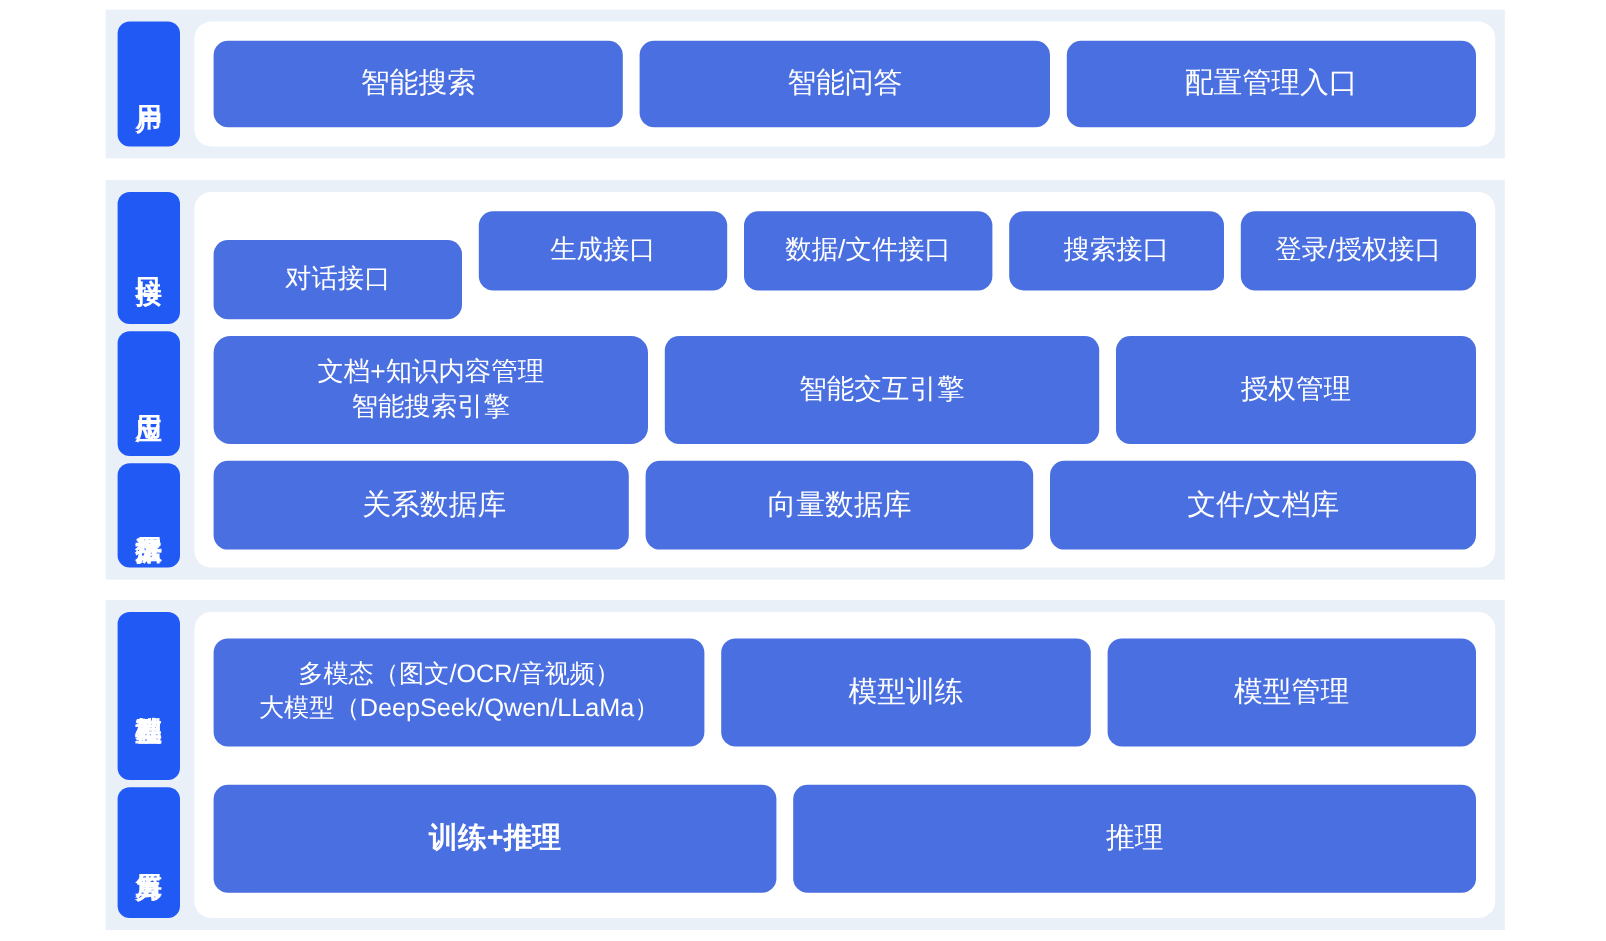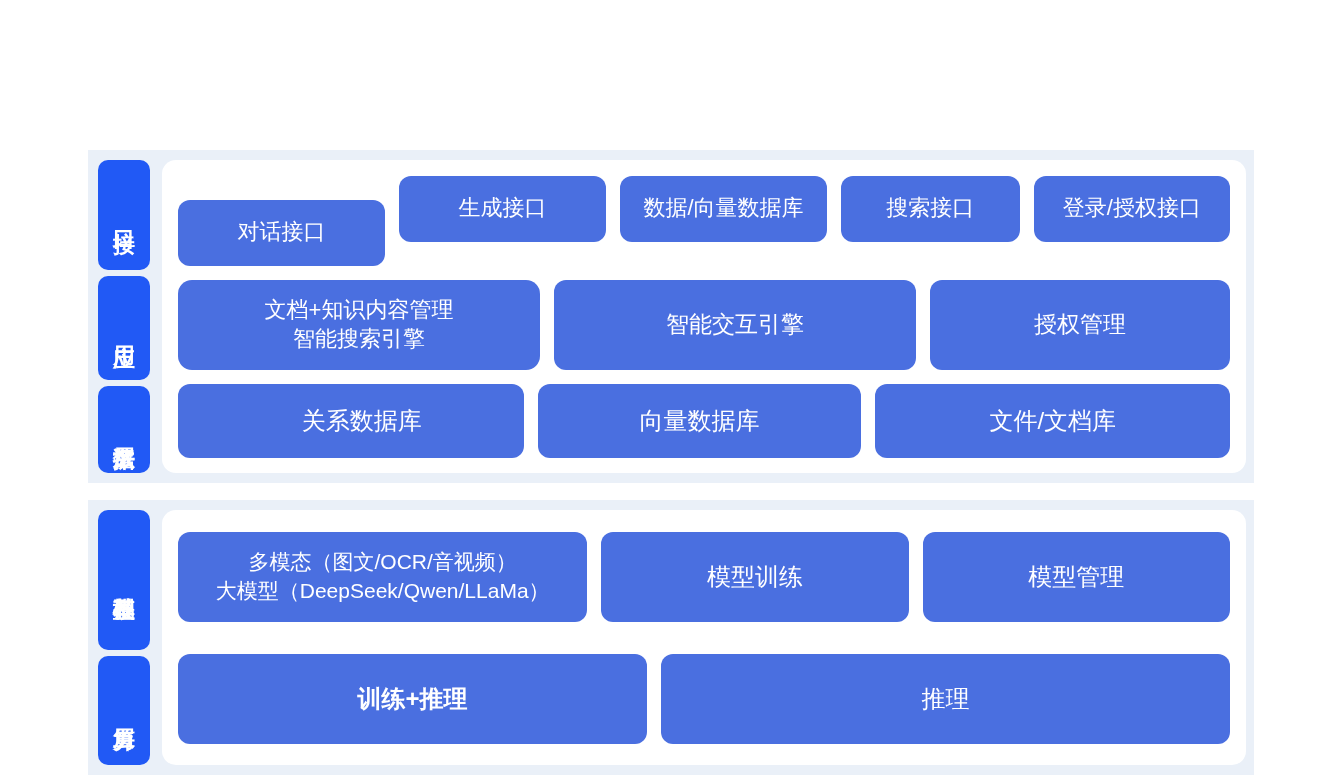--- a/index.html
+++ b/index.html
@@ -122,33 +122,45 @@
   #row-model .b-manage{flex:1 1 0;}
 
   #row-compute .b-traininfer{flex:1 1 0;font-weight:bold;}
   #row-compute .b-infer{flex:1.22 1 0;}
 </style>
 </head>
 <body>
 
 <div id="stage">
 
+  <section class="panel" id="panel-user">
+    <div class="label-col">
+      <div class="layer-chip chip-user">用户</div>
+    </div>
+    <div class="card">
+      <div class="row" id="row-user">
+        <div class="box b-smart-search">智能搜索</div>
+        <div class="box b-smart-qa">智能问答</div>
+        <div class="box b-config-entry">配置管理入口</div>
+      </div>
+    </div>
+  </section>
 
   <section class="panel" id="panel-mid">
     <div class="label-col">
       <div class="layer-chip chip-interface">接口</div>
       <div class="layer-chip chip-application">应用</div>
       <div class="layer-chip chip-datalayer">数据层</div>
     </div>
     <div class="card">
 
       <div class="row" id="row-interface">
         <div class="box b-dialog">对话接口</div>
         <div class="box b-generate">生成接口</div>
-        <div class="box b-datafile">数据/向量数据库</div>
+        <div class="box b-datafile">数据/文件接口</div>
         <div class="box b-search">搜索接口</div>
         <div class="box b-auth">登录/授权接口</div>
       </div>
 
       <div class="row" id="row-application">
         <div class="box b-doc">文档+知识内容管理
 智能搜索引擎</div>
         <div class="box b-engine">智能交互引擎</div>
         <div class="box b-grant">授权管理</div>
       </div>

